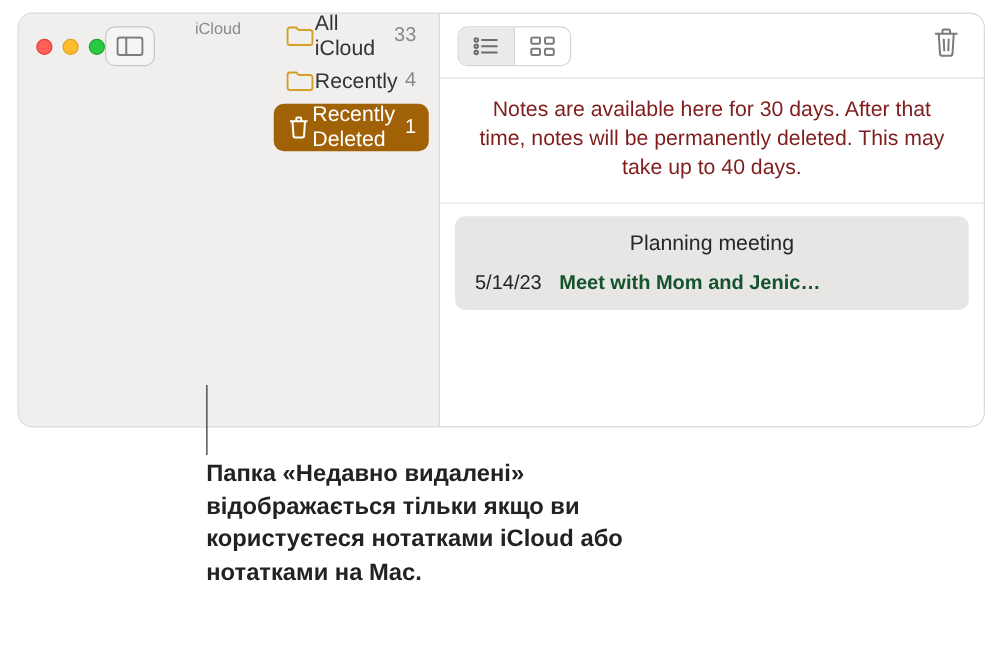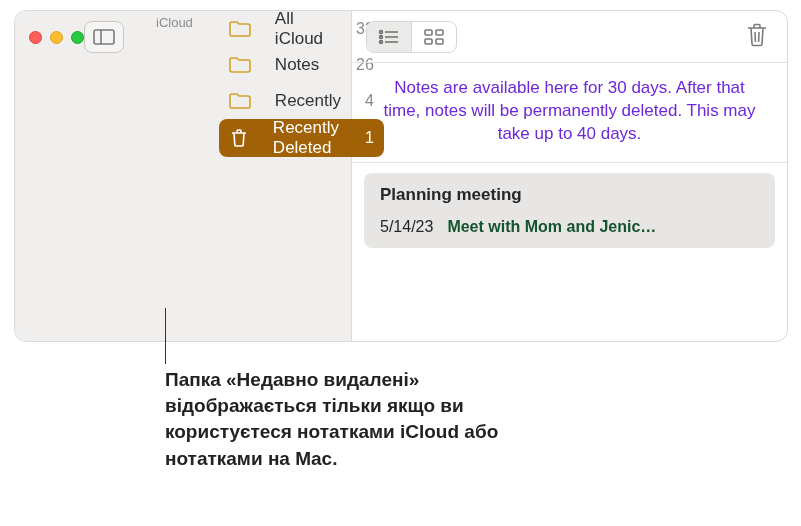--- a/index.html
+++ b/index.html
@@ -63,21 +63,21 @@
 
   .folder-list {
     display: flex;
     flex-direction: column;
   }
   .folder-item {
     height: 36px;
     display: flex;
     align-items: center;
     padding: 0 18px 0 18px;
-    gap: 24px;
+    gap: 1px;
     font-size: 17px;
     color: #333;
   }
   .folder-item .count {
     margin-left: auto;
     color: #8b8b8b;
     font-size: 16px;
   }
   .folder-item.selected {
     background: #a16207;
@@ -128,38 +128,39 @@
   .seg-sep { width: 1px; background: #d6d6d6; }
   .spacer { flex: 1; }
   .trash-btn {
     padding: 4px;
     color: #8a8a8a;
   }
 
   .info-banner {
     padding: 14px 26px 16px 26px;
     text-align: center;
-    color: #6d28d9;
+    color: #7f1d1d;
     font-size: 17px;
     line-height: 1.35;
     border-bottom: 1px solid #e3e3e3;
   }
 
   .note-list {
     padding: 10px 12px;
   }
   .note-item {
     background: #e8e6e4;
     border-radius: 8px;
     padding: 12px 16px;
   }
   .note-title {
-    font-weight: 700;
+    font-weight: 400;
     font-size: 17px;
     color: #262626;
+    text-align: center;
   }
   .note-meta {
     display: flex;
     gap: 14px;
     font-size: 16px;
     color: #262626;
     margin-top: 13px;
   }
   .note-snippet { color: #14532d; white-space: nowrap; overflow: hidden; text-overflow: ellipsis; flex:1;font-weight:bold; }
 
@@ -214,29 +215,20 @@
       <div class="folder-item">
         <span class="folder-icon">
           <svg width="22" height="18" viewBox="0 0 22 18">
               <path d="M1 4 Q1 2 3 2 L8 2 L10 4 L19 4 Q21 4 21 6 L21 14 Q21 16 19 16 L3 16 Q1 16 1 14 Z"></path>
             </svg>
         </span>
         <span>All iCloud</span>
         <span class="count">33</span>
       </div>
 
-      <div class="folder-item">
-        <span class="folder-icon">
-          <svg width="22" height="18" viewBox="0 0 22 18">
-              <path d="M1 4 Q1 2 3 2 L8 2 L10 4 L19 4 Q21 4 21 6 L21 14 Q21 16 19 16 L3 16 Q1 16 1 14 Z"></path>
-            </svg>
-        </span>
-        <span>Notes</span>
-        <span class="count">26</span>
-      </div>
 
       <div class="folder-item">
         <span class="folder-icon">
           <svg width="22" height="18" viewBox="0 0 22 18">
               <path d="M1 4 Q1 2 3 2 L8 2 L10 4 L19 4 Q21 4 21 6 L21 14 Q21 16 19 16 L3 16 Q1 16 1 14 Z"></path>
             </svg>
         </span>
         <span>Recently</span>
         <span class="count">4</span>
       </div>

